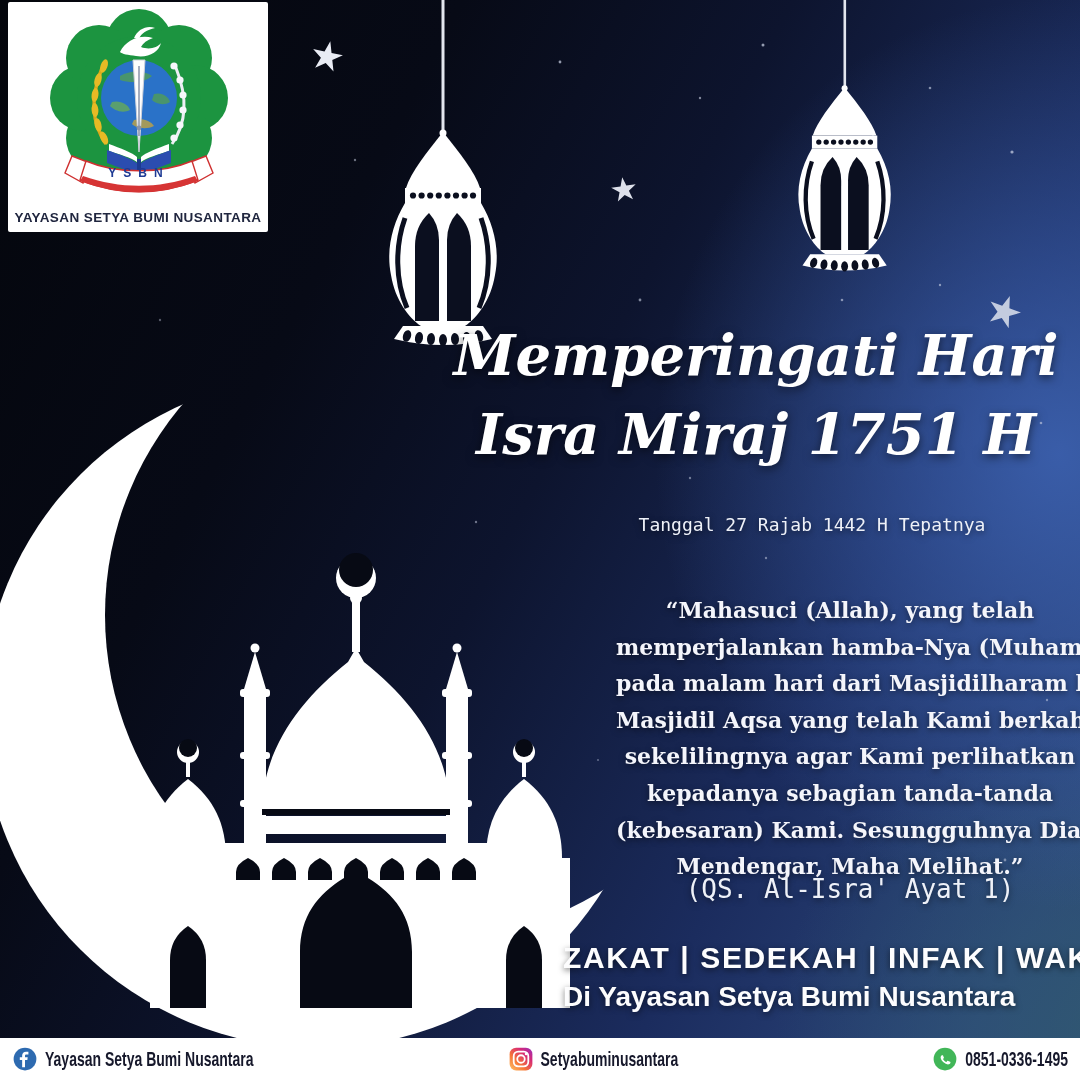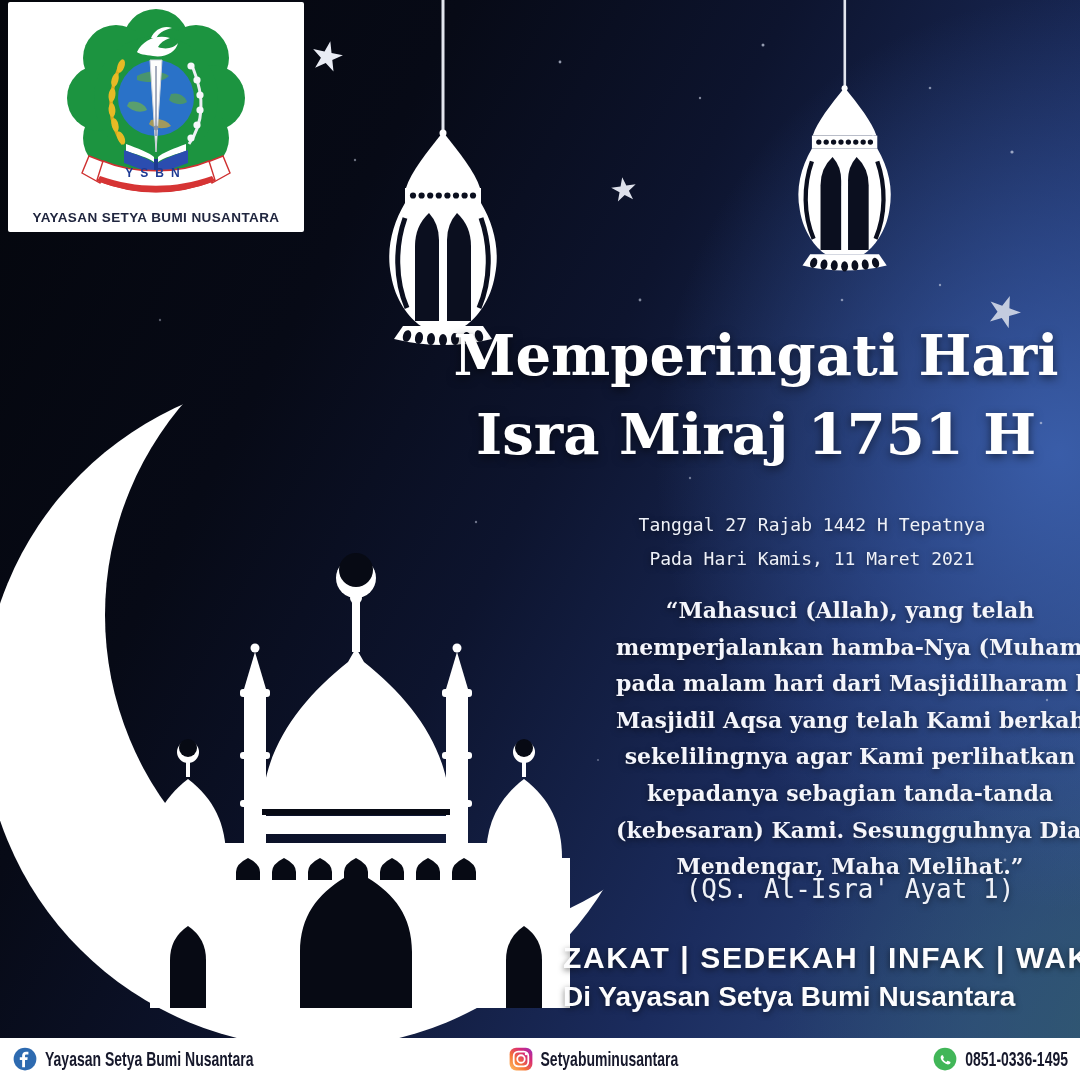--- a/index.html
+++ b/index.html
@@ -7,28 +7,28 @@
     position:relative;width:1080px;height:1080px;overflow:hidden;
     font-family:"Liberation Sans",sans-serif;
     background:
       radial-gradient(620px 700px at 98% 42%, rgba(62,100,180,.85), rgba(62,100,180,0) 65%),
       radial-gradient(560px 520px at 104% 96%, rgba(48,90,110,.8), rgba(48,90,110,0) 62%),
       linear-gradient(118deg,#04060c 0%,#070a16 28%,#0d142e 48%,#1b2c5e 72%,#2c477c 92%,#2e4c7e 100%);
   }
   .art{position:absolute;inset:0;width:1080px;height:1080px;display:block;}
 
   
-  .logo-box{position:absolute;left:8px;top:2px;width:296px;height:230px;background:#fff;border-radius:2px;}
+  .logo-box{position:absolute;left:8px;top:2px;width:260px;height:230px;background:#fff;border-radius:2px;}
   .logo-box svg{display:block;margin:4px auto 0;}
   .logo-caption{position:absolute;left:0;right:0;bottom:7px;text-align:center;
     font-size:13.5px;font-weight:bold;letter-spacing:.4px;color:#20263f;}
 
   
   .title{position:absolute;left:450px;top:316px;width:612px;text-align:center;color:#fff;
-    font-family:"DejaVu Serif",serif;font-weight:bold;
+    font-family:"DejaVu Serif",serif;font-style:italic;font-weight:bold;
     font-size:56px;line-height:79px;text-shadow:0 3px 10px rgba(0,0,0,.55);}
   .date-block{position:absolute;left:566px;top:508px;width:492px;text-align:center;color:#eef1f8;
     font-family:"DejaVu Sans Mono",monospace;font-size:18px;line-height:34px;
     text-shadow:0 2px 6px rgba(0,0,0,.5);}
   .quote{position:absolute;left:616px;top:592px;width:468px;text-align:center;color:#f4f5fb;
     font-family:"DejaVu Serif",serif;font-weight:bold;font-size:22px;line-height:36.6px;
     text-shadow:0 2px 6px rgba(0,0,0,.5);}
   .q-line{display:block;white-space:nowrap;}
   .quote-ref{position:absolute;left:616px;top:874px;width:468px;text-align:center;color:#eef1f8;
     font-family:"DejaVu Sans Mono",monospace;font-size:26px;text-shadow:0 2px 6px rgba(0,0,0,.5);}
@@ -249,21 +249,20 @@
     <div class="logo-caption">YAYASAN SETYA BUMI NUSANTARA</div>
   </div>
 
   <div class="title">
     <div>Memperingati Hari</div>
     <div>Isra Miraj 1751 H</div>
   </div>
 
   <div class="date-block">
     <div>Tanggal 27 Rajab 1442 H Tepatnya</div>
-    <div>Pada Hari Kamis, 11 Maret 2021</div>
   </div>
 
   <div class="quote">
     <span class="q-line">“Mahasuci (Allah), yang telah</span>
     <span class="q-line">memperjalankan hamba-Nya (Muhammad)</span>
     <span class="q-line">pada malam hari dari Masjidilharam ke</span>
     <span class="q-line">Masjidil Aqsa yang telah Kami berkahi</span>
     <span class="q-line">sekelilingnya agar Kami perlihatkan</span>
     <span class="q-line">kepadanya sebagian tanda-tanda</span>
     <span class="q-line">(kebesaran) Kami. Sesungguhnya Dia Maha</span>

